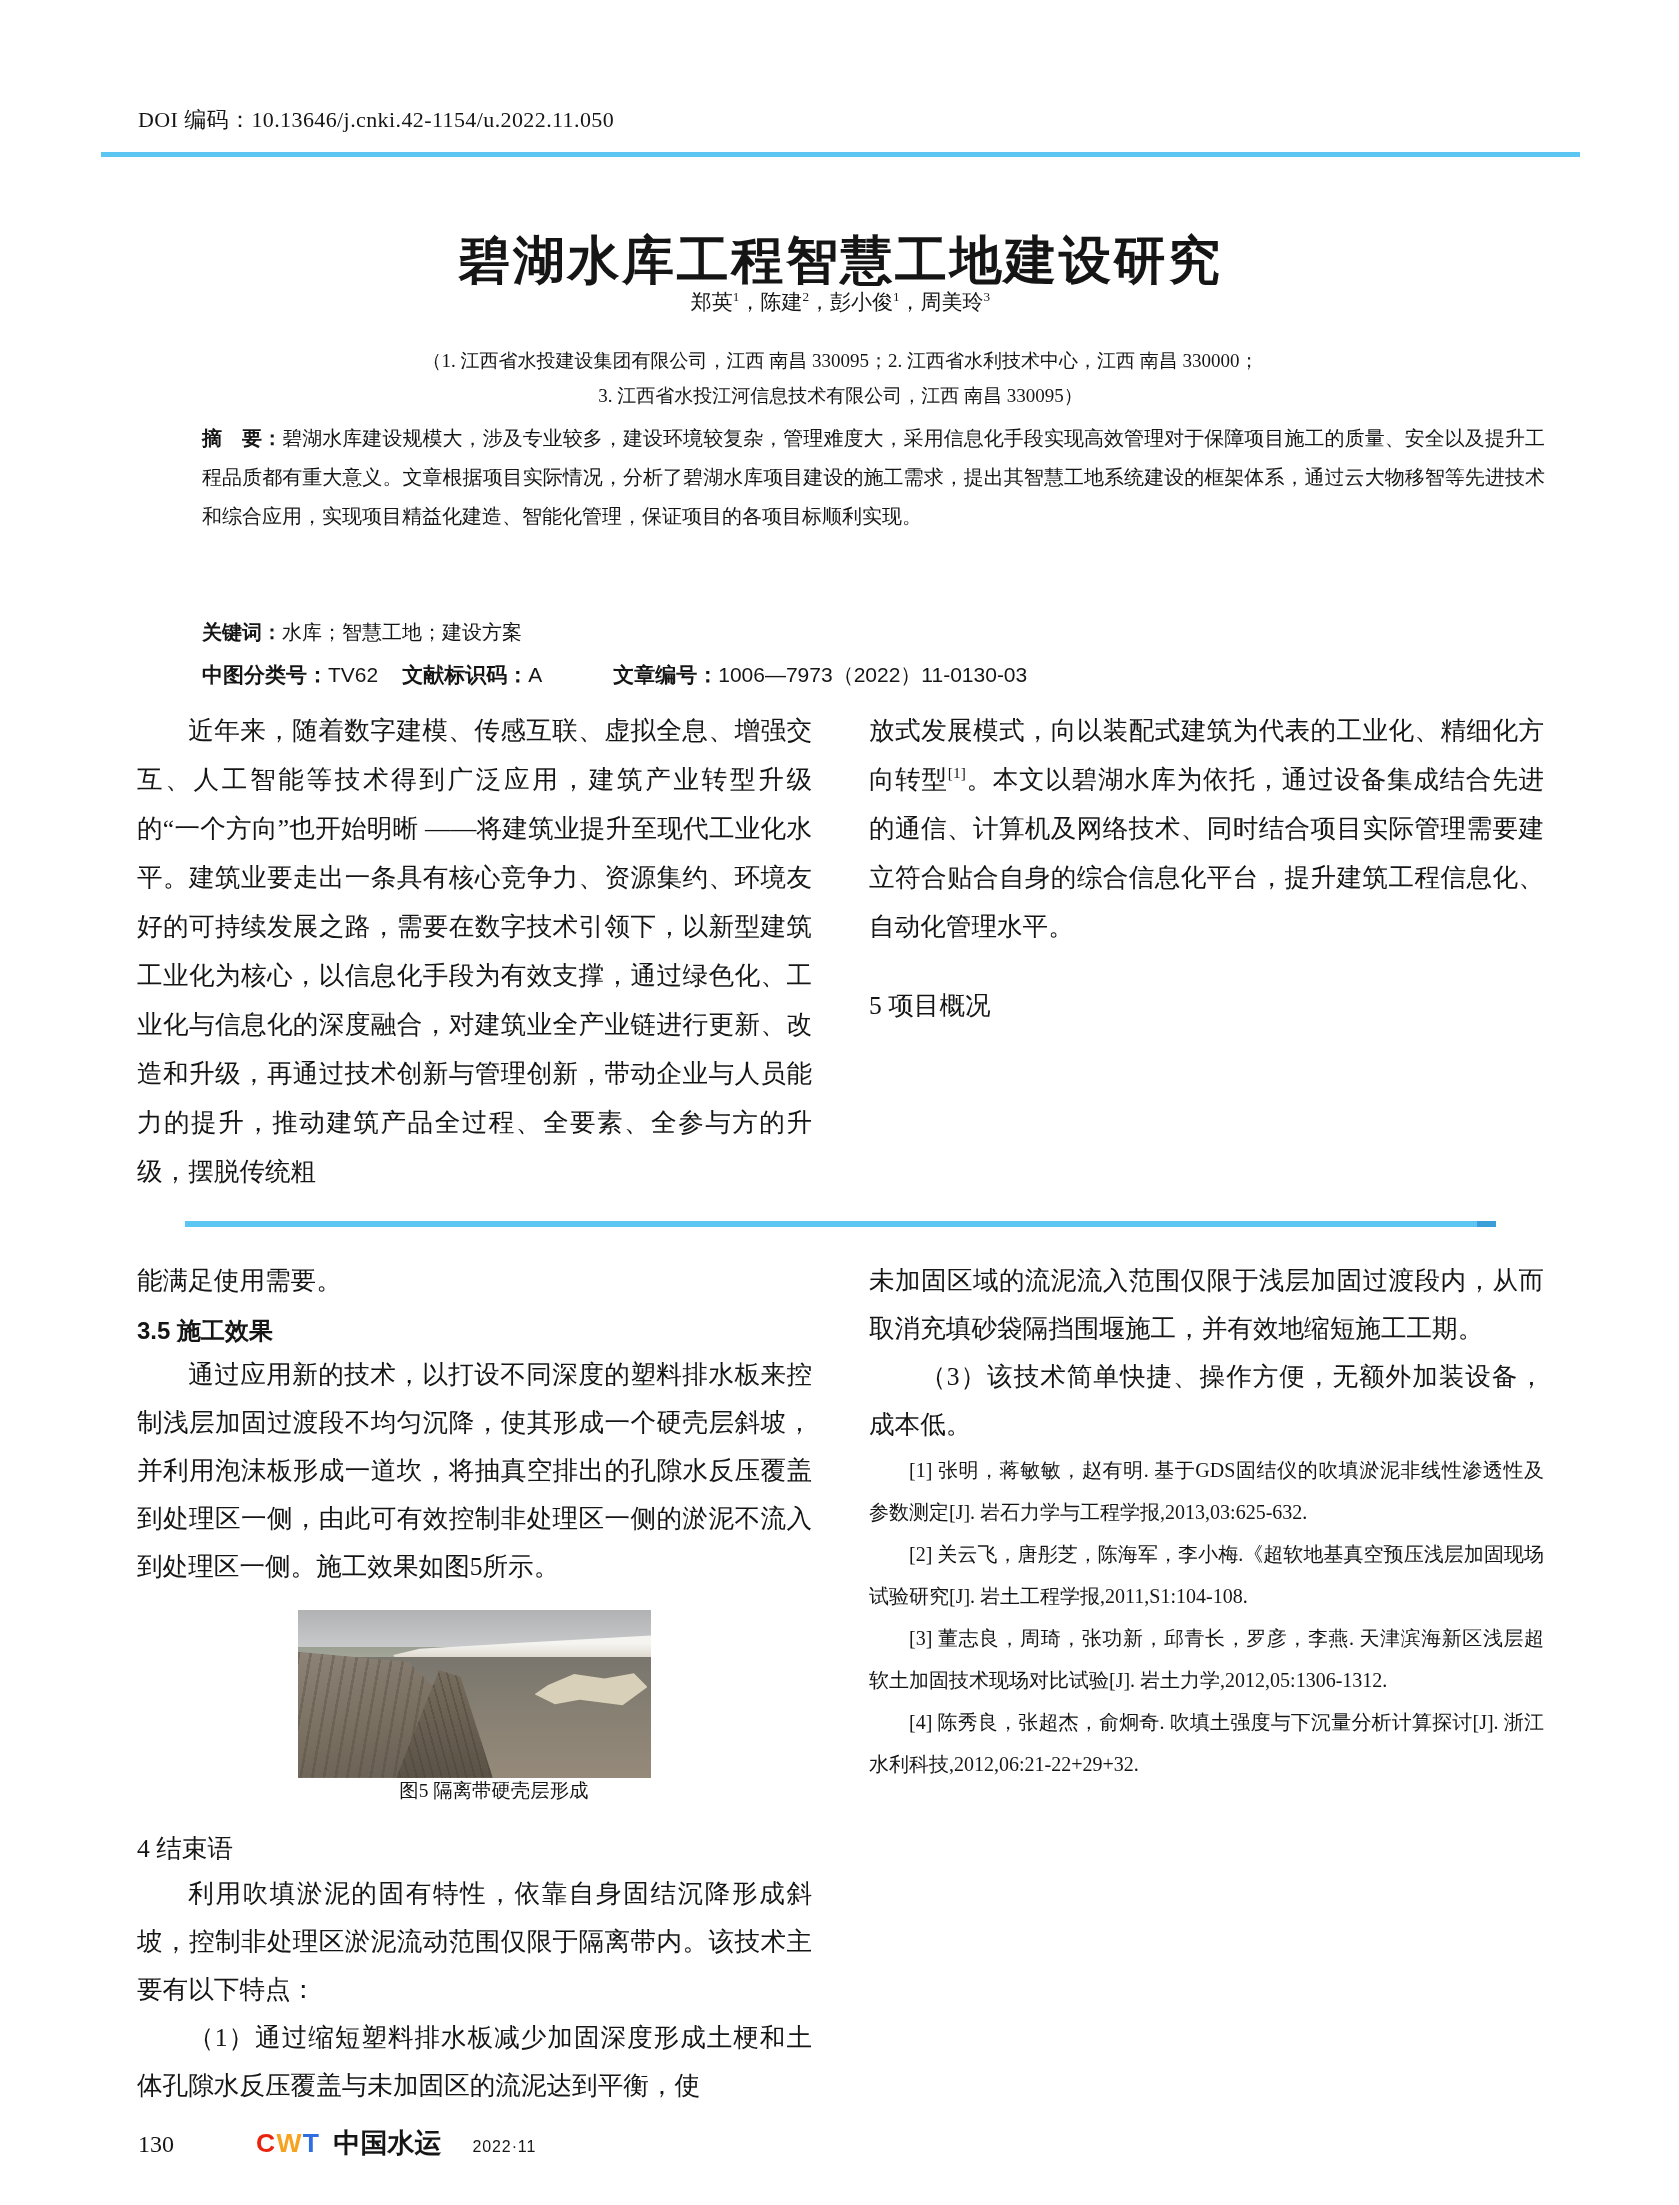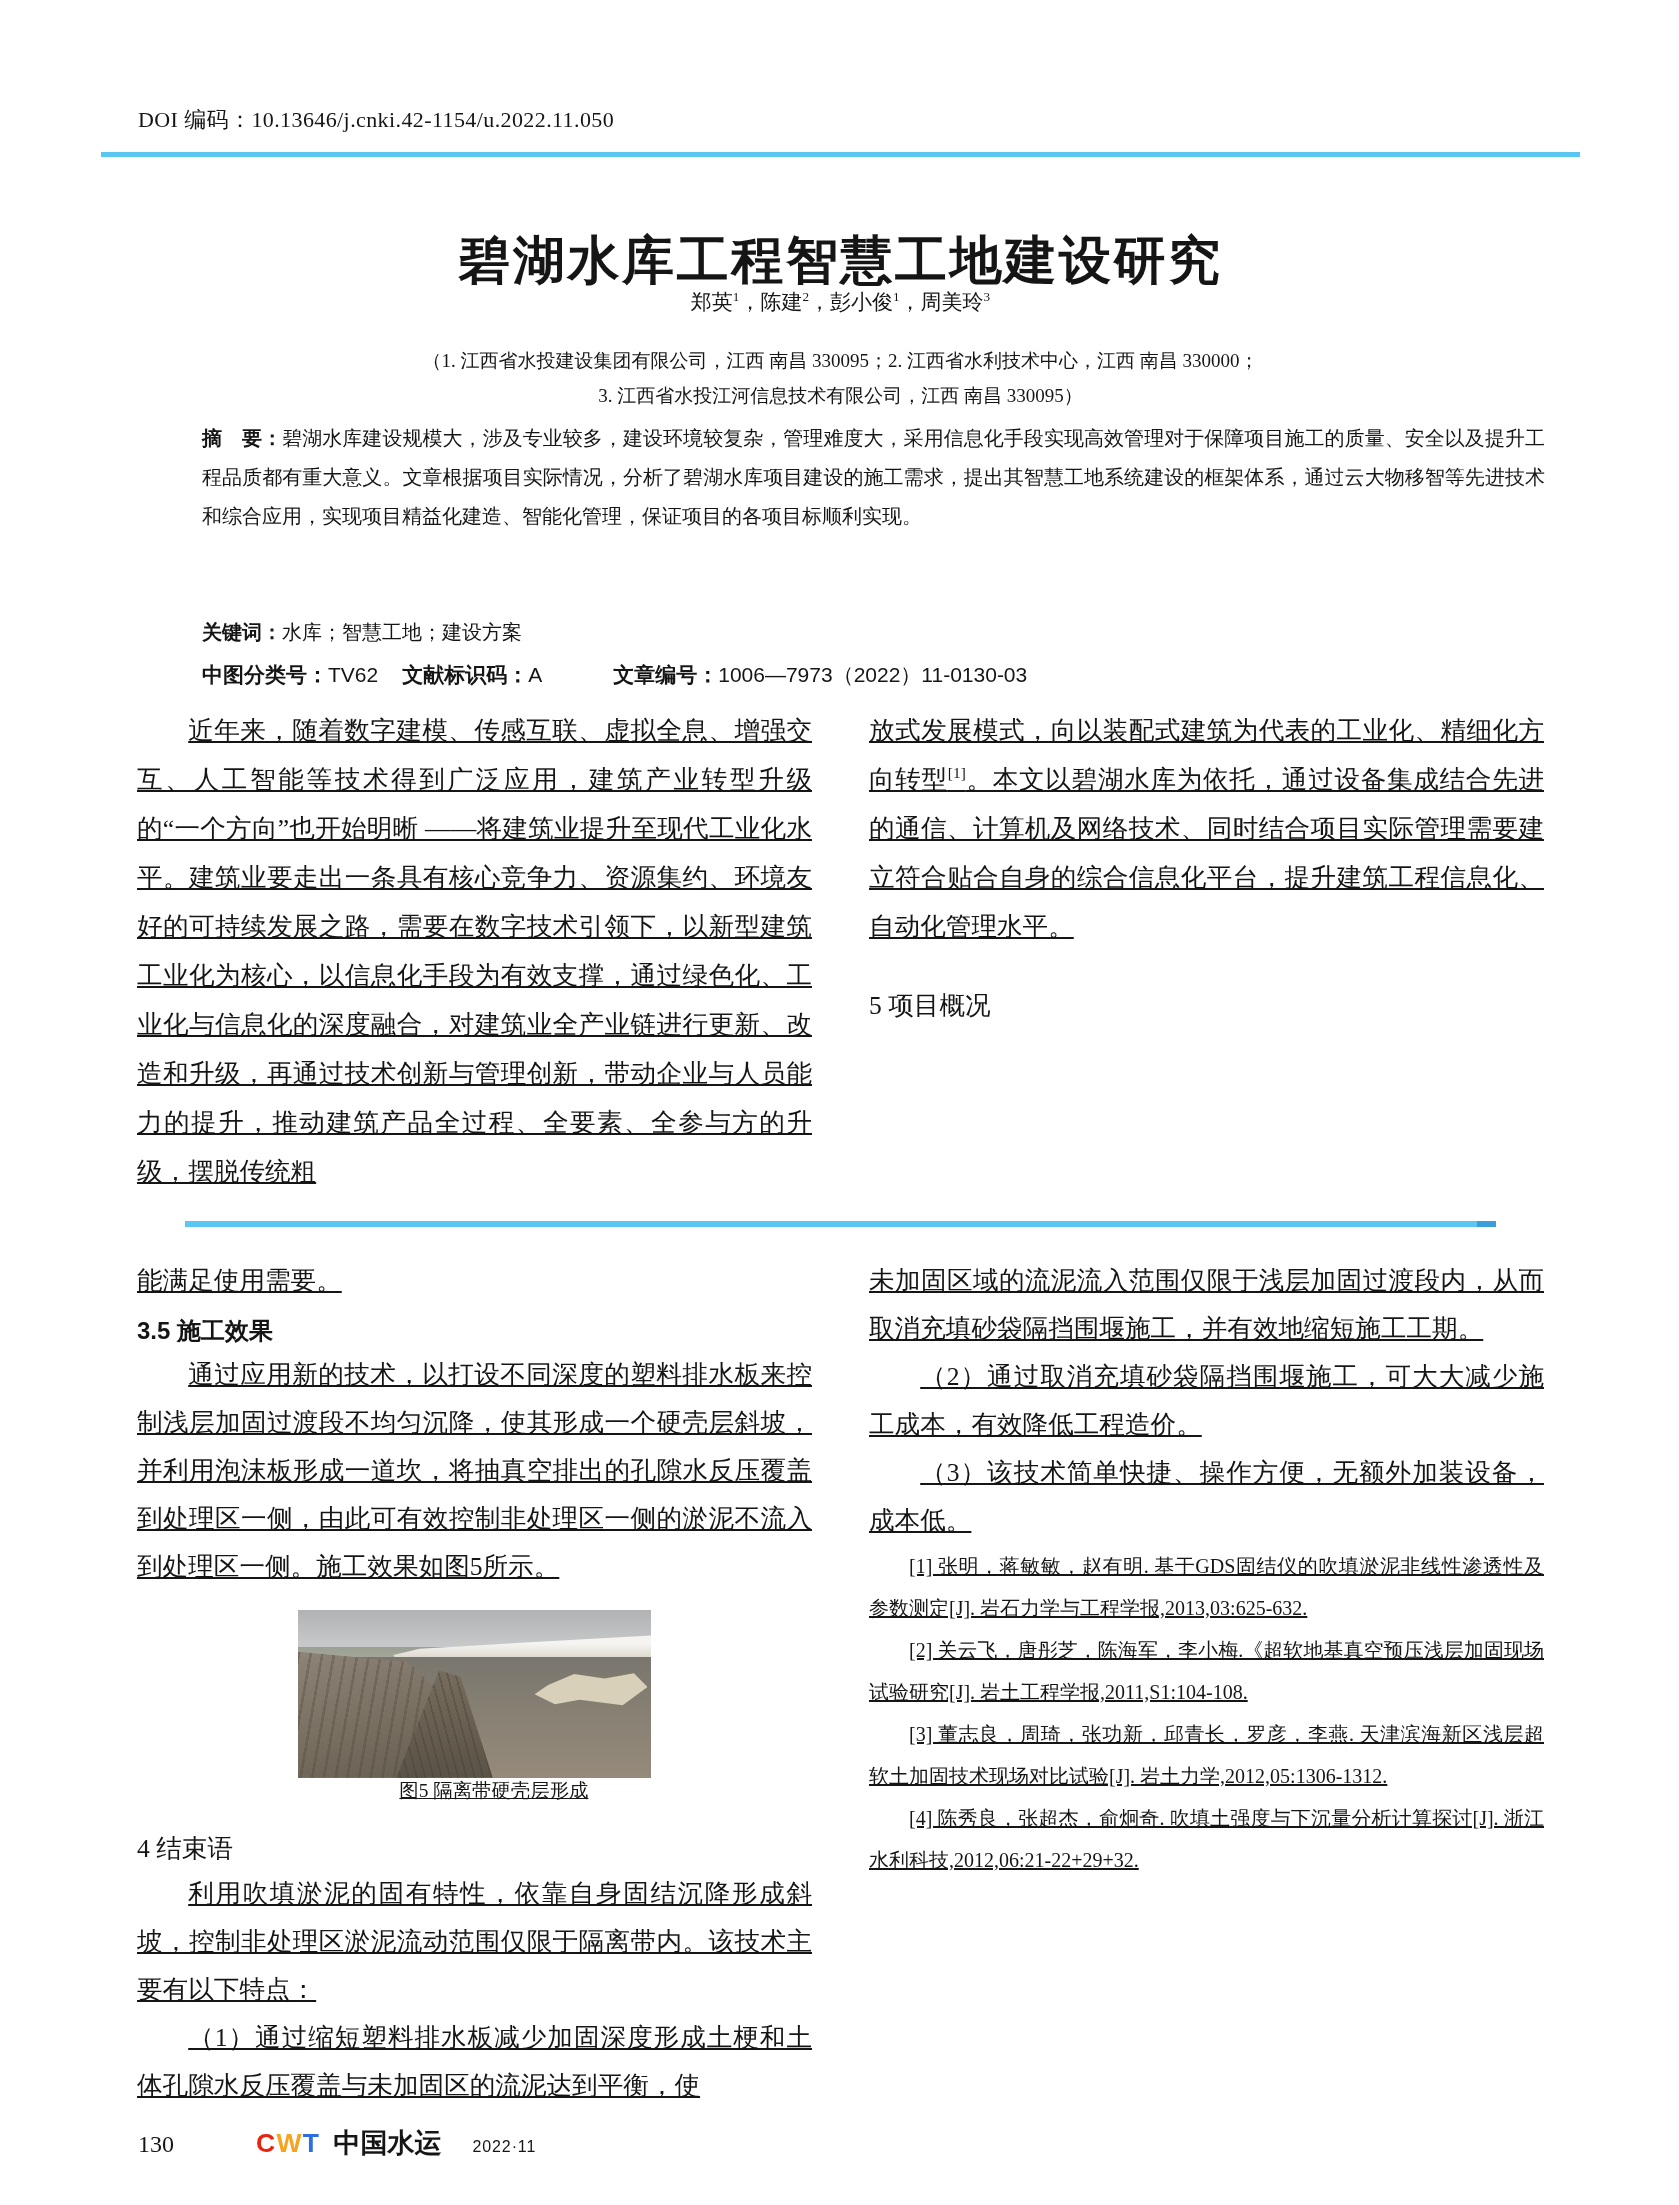--- a/index.html
+++ b/index.html
@@ -31,21 +31,21 @@
   .class-line { position:absolute; left:202px; top:661px; width:1343px;
                 font-family:"Liberation Sans","DejaVu Sans",sans-serif; font-size:21px; }
   .class-line .gap1 { margin-left:24px; }
   .class-line .gap2 { margin-left:71px; }
 
   .cols { position:absolute; left:137px; width:1407px; display:flex; gap:57px; }
   .cols1 { top:706px; }
   .cols2 { top:1257px; }
   .col { width:675px; font-size:25.6px; line-height:49px; text-align:justify; }
   .cols2 .col { line-height:48px; }
-  .col p { margin:0; text-indent:2em;text-decoration:underline; }
+  .col p { margin:0; text-indent:2em; }
   .col p.noindent { text-indent:0; }
 
   .h-serif { font-weight:normal; font-size:25.6px; margin:0; }
   .h-proj { margin-top:34px; line-height:42px; }
   .h-end  { margin-top:25.6px; line-height:42px; }
   .h-sans { font-family:"Liberation Sans","DejaVu Sans",sans-serif; font-weight:bold;
             font-size:24px; margin:5.3px 0 0 0; line-height:41px; }
 
   .rule-mid { position:absolute; left:185px; top:1221px; width:1311px; height:5.7px; }
   .rule-mid .cap { position:absolute; right:0; top:0; width:19.4px; height:5.7px; }
@@ -158,21 +158,20 @@
           <div class="ph-ridgetx"></div>
         </div>
         <p class="figcap">图5 隔离带硬壳层形成</p>
       </div>
       <h2 class="h-serif h-end">4 结束语</h2>
       <p>利用吹填淤泥的固有特性，依靠自身固结沉降形成斜坡，控制非处理区淤泥流动范围仅限于隔离带内。该技术主要有以下特点：</p>
       <p>（1）通过缩短塑料排水板减少加固深度形成土梗和土体孔隙水反压覆盖与未加固区的流泥达到平衡，使</p>
     </div>
     <div class="col">
       <p class="noindent">未加固区域的流泥流入范围仅限于浅层加固过渡段内，从而取消充填砂袋隔挡围堰施工，并有效地缩短施工工期。</p>
-      <p>（2）通过取消充填砂袋隔挡围堰施工，可大大减少施工成本，有效降低工程造价。</p>
       <p>（3）该技术简单快捷、操作方便，无额外加装设备，成本低。</p>
       <div class="refs">
         <p>[1] 张明，蒋敏敏，赵有明. 基于GDS固结仪的吹填淤泥非线性渗透性及参数测定[J]. 岩石力学与工程学报,2013,03:625-632.</p>
         <p>[2] 关云飞，唐彤芝，陈海军，李小梅.《超软地基真空预压浅层加固现场试验研究[J]. 岩土工程学报,2011,S1:104-108.</p>
         <p>[3] 董志良，周琦，张功新，邱青长，罗彦，李燕. 天津滨海新区浅层超软土加固技术现场对比试验[J]. 岩土力学,2012,05:1306-1312.</p>
         <p>[4] 陈秀良，张超杰，俞炯奇. 吹填土强度与下沉量分析计算探讨[J]. 浙江水利科技,2012,06:21-22+29+32.</p>
       </div>
     </div>
   </div>
 

